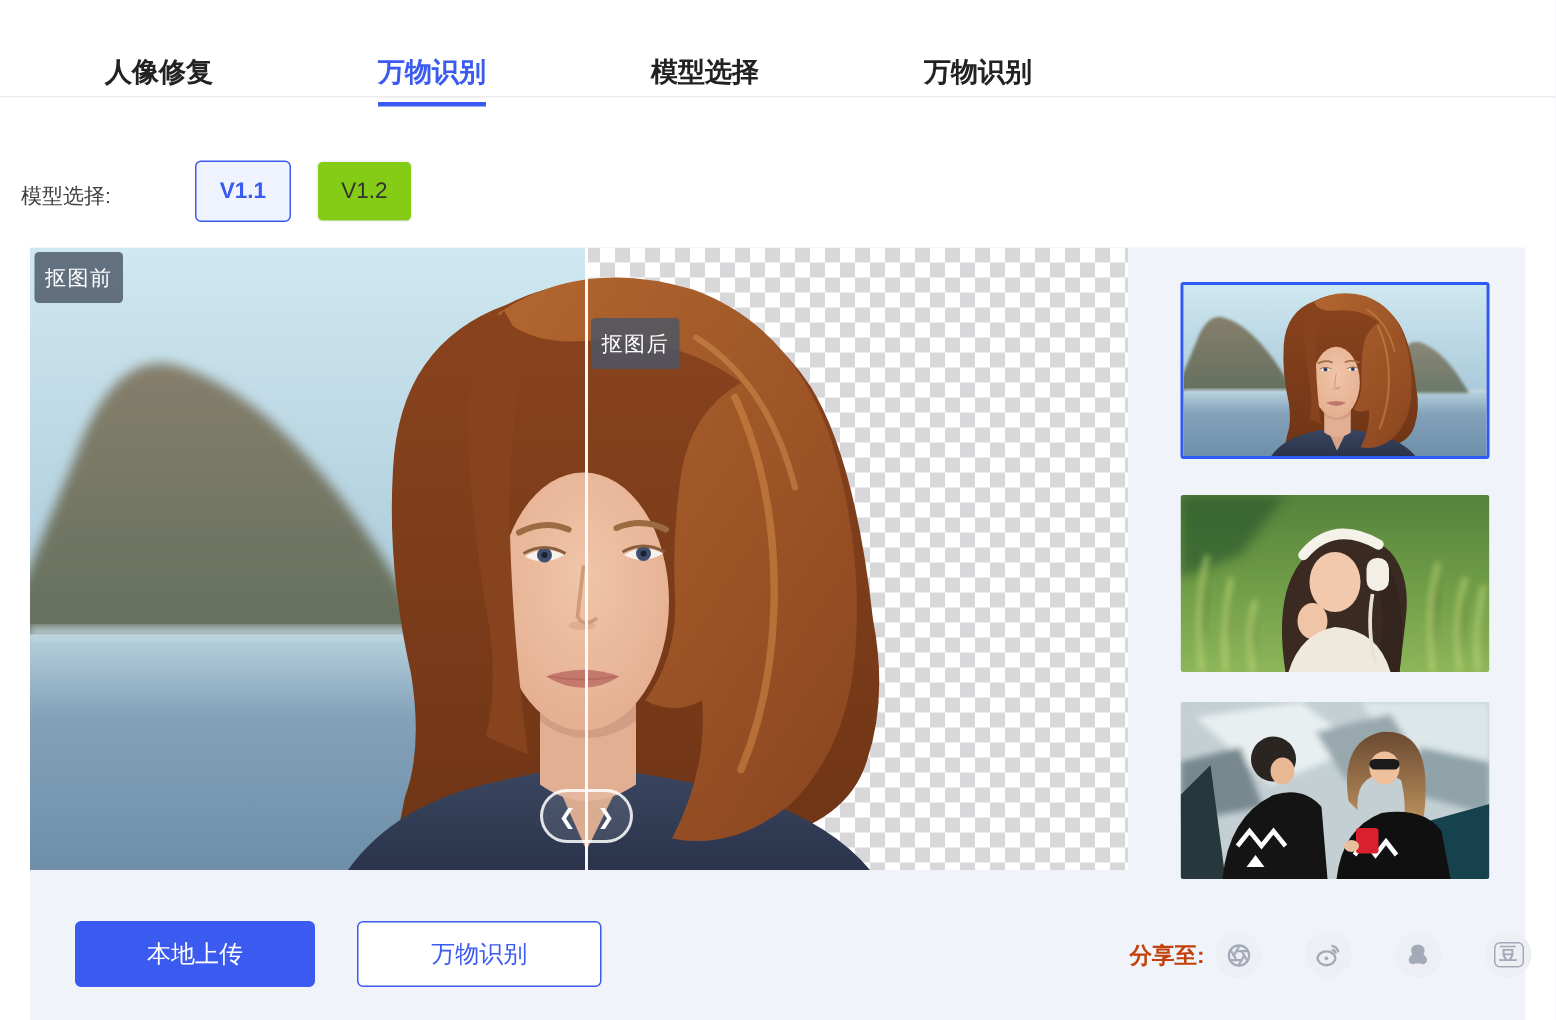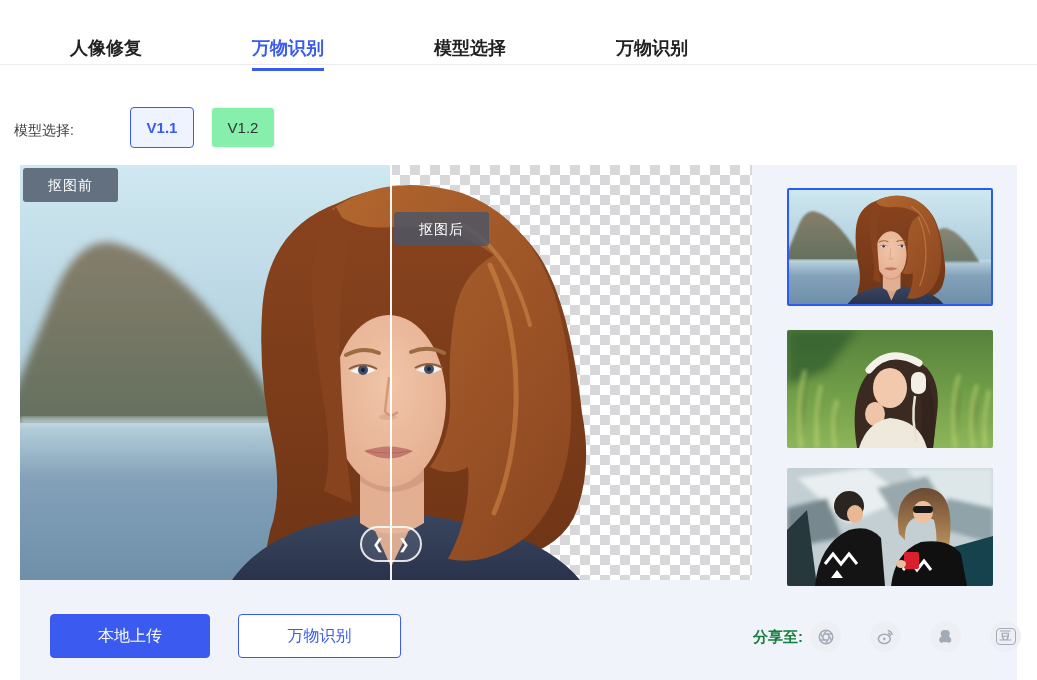--- a/index.html
+++ b/index.html
@@ -12,59 +12,59 @@
   
   .tabbar{position:absolute;left:70px;top:36px;display:flex;gap:110px;z-index:3;}
   .tab{font-size:18px;font-weight:bold;color:#222;padding-bottom:8px;cursor:pointer;white-space:nowrap;}
   .tab.active{color:var(--accent);border-bottom:3px solid var(--accent);}
   .tabbar-line{position:absolute;left:0;top:64px;width:1037px;height:1px;background:#ececec;}
 
   
   .model-label{position:absolute;left:14px;top:122px;font-size:14px;color:#404040;}
   .model-options{position:absolute;left:130px;top:107px;display:flex;gap:17px;}
   .model-btn{height:41px;min-width:64px;padding:0 14px;box-sizing:border-box;display:flex;align-items:center;justify-content:center;
-    font-size:15px;color:#333;background:#86efac;border:1px solid #f1f2f5;border-radius:4px;cursor:pointer;}
+    font-size:15px;color:#333;background:#84cc16;border:1px solid #f1f2f5;border-radius:4px;cursor:pointer;}
   .model-btn.selected{background:#eef3ff;border-color:var(--accent);color:var(--accent);font-weight:bold;}
 
   
   .panel{position:absolute;left:20px;top:165px;width:997px;height:515px;background:var(--panel);}
 
   
   .compare{position:absolute;left:0;top:0;width:732px;height:415px;overflow:hidden;}
   .layer{position:absolute;left:0;top:0;width:732px;height:415px;}
   .checker{
     background-color:#ffffff;
     background-image:conic-gradient(var(--checker) 25%, #ffffff 25% 50%, var(--checker) 50% 75%, #ffffff 75%);
     background-size:20px 20px;
   }
   .before-clip{position:absolute;left:0;top:0;width:371px;height:415px;overflow:hidden;}
   .divider{position:absolute;left:370px;top:0;width:2px;height:415px;background:rgba(255,255,255,0.95);z-index:4;}
   .badge{position:absolute;top:3px;z-index:5;background:var(--badge);color:#fff;font-size:14px;line-height:14px;
-    padding:10px 25px;border-radius:3px;letter-spacing:1px;}
+    padding:10px 7px;border-radius:3px;letter-spacing:1px;}
   .badge.before{left:3px;}
   .badge.after{left:374px;margin-top:44px;}
   .handle{position:absolute;left:340px;top:361px;width:62px;height:36px;box-sizing:border-box;z-index:6;
     border:2px solid rgba(255,255,255,0.85);border-radius:20px;background:rgba(255,255,255,0.10);
     display:flex;align-items:center;justify-content:center;gap:14px;color:#fff;font-size:14px;cursor:ew-resize;}
   .handle span{line-height:1;}
 
   
   .thumb{position:absolute;left:767px;width:206px;height:118px;box-sizing:border-box;cursor:pointer;background:#dde4ea;overflow:hidden;border-radius:2px;}
   .thumb svg{display:block;width:100%;height:100%;}
   .thumb.selected{border:2px solid #2b5bf0;}
   .t1{top:23px;} .t2{top:165px;} .t3{top:303px;}
 
   
   .btn{position:absolute;top:449px;height:44px;box-sizing:border-box;display:flex;align-items:center;justify-content:center;
     font-size:16px;border-radius:4px;cursor:pointer;}
   .btn-upload{left:30px;width:160px;background:var(--accent);color:#ffffff;border:1px solid var(--accent);}
   .btn-download{left:218px;width:163px;background:#ffffff;color:var(--accent);border:1px solid var(--accent);}
 
   
-  .share-label{position:absolute;left:733px;top:463px;font-size:15px;font-weight:bold;color:#15803d;}
+  .share-label{position:absolute;left:733px;top:463px;font-size:15px;font-weight:bold;color:#c2410c;}
   .share-icons{position:absolute;left:790px;top:456px;display:flex;gap:29px;}
   .share-circle{width:31px;height:31px;border-radius:50%;background:#edeff4;display:flex;align-items:center;justify-content:center;cursor:pointer;}
   .share-circle svg{display:block;}
   .douban-glyph{font-size:12px;font-weight:bold;color:#a4aab8;border:1.5px solid #a4aab8;border-radius:4px;padding:1px 3px;line-height:1.1;}
 
   .hidden-defs{position:absolute;width:0;height:0;overflow:hidden;}
 </style>
 </head>
 <body>
 

